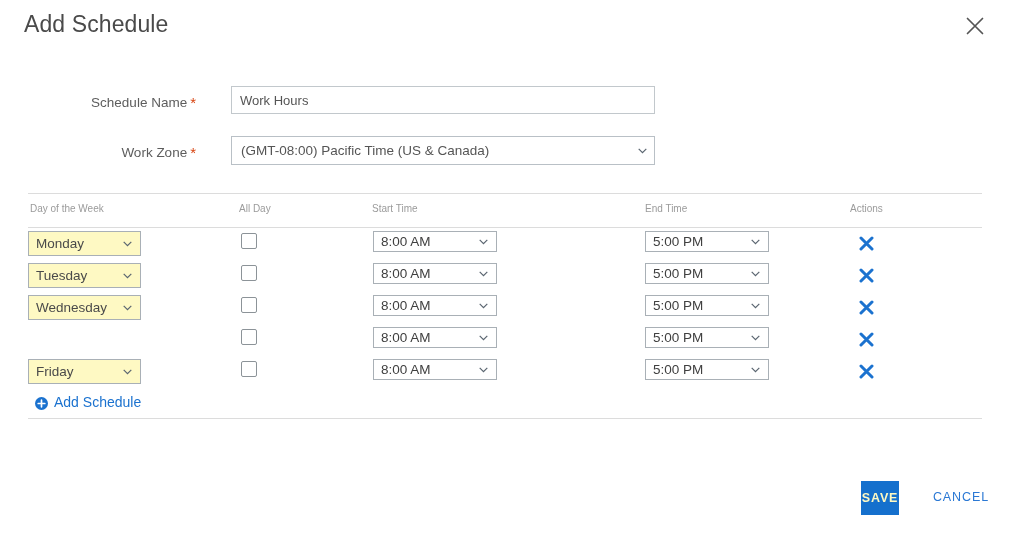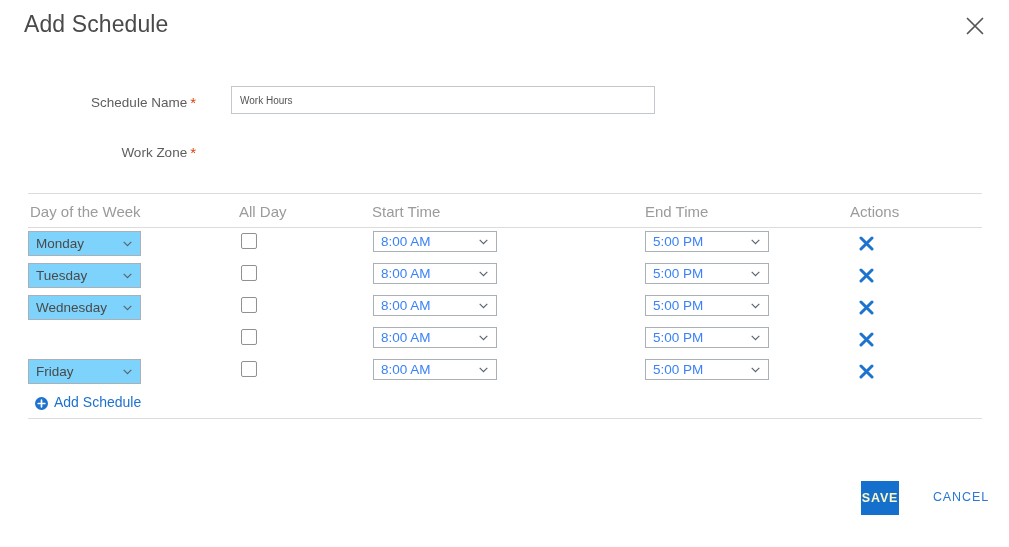--- a/index.html
+++ b/index.html
@@ -80,21 +80,21 @@
   }
   .text-input {
     position: absolute;
     left: 231px;
     top: 0;
     width: 424px;
     height: 28px;
     border: 1px solid #c2c8cc;
     background: #fff;
     font-family: "Liberation Sans", sans-serif;
-    font-size: 10px;
+    font-size: 13px;
     color: #555;
     padding: 0 8px;
     outline: none;
     border-radius: 0;
   }
   .select-wrap {
     position: absolute;
     left: 231px;
     top: 0;
     width: 424px;
@@ -136,21 +136,21 @@
     background: #dcdcdc;
     width: 100%;
   }
   .table-head {
     position: relative;
     height: 33px;
   }
   .th {
     position: absolute;
     top: 9px;
-    font-size: 15px;
+    font-size: 10px;
     color: #9b9b9b;
     font-weight: 400;
     white-space: nowrap;
   }
   .col-day   { left: 2px; }
   .col-allday{ left: 211px; }
   .col-start { left: 344px; }
   .col-end   { left: 617px; }
   .col-act   { left: 822px; }
 
@@ -158,21 +158,21 @@
     position: relative;
     height: 32px;
   }
   .day-select {
     position: absolute;
     left: 0;
     top: 3px;
     width: 113px;
     height: 25px;
     border: 1px solid #a9b0b6;
-    background: #7dd3fc;
+    background: #fef9c3;
     font-size: 13.5px;
     color: #4a4a4a;
     padding: 0 20px 0 7px;
     display: flex;
     align-items: center;
     cursor: pointer;
     white-space: nowrap;
     overflow: hidden;
   }
   .allday-check {
@@ -187,21 +187,21 @@
     cursor: pointer;
   }
   .time-select {
     position: absolute;
     top: 3px;
     width: 124px;
     height: 21px;
     border: 1px solid #a9b0b6;
     background: #fff;
     font-size: 13.5px;
-    color: #3b82f6;
+    color: #404040;
     padding: 0 20px 0 7px;
     display: flex;
     align-items: center;
     cursor: pointer;
     white-space: nowrap;
     overflow: hidden;
   }
   .start-select { left: 345px; }
   .end-select   { left: 617px; }
 
@@ -299,20 +299,28 @@
 
 <div class="form-area">
 
   <div class="form-row">
     <div class="form-label"><span>Schedule Name</span><span class="req-star">*</span></div>
     <input class="text-input" type="text" value="Work Hours" style="">
   </div>
 
   <div class="form-row">
     <div class="form-label"><span>Work Zone</span><span class="req-star">*</span></div>
+    <div class="select-wrap">
+      <div class="select-box">(GMT-08:00) Pacific Time (US &amp; Canada)</div>
+      <span class="caret">
+        <svg width="9" height="6" viewBox="0 0 9 6">
+            <path d="M0.7 0.8 L4.5 4.6 L8.3 0.8" stroke="#5a6570" stroke-width="1.2" fill="none"></path>
+          </svg>
+      </span>
+    </div>
   </div>
 
 </div>
 
 <div class="table-area">
   <div class="hrule"></div>
 
   <div class="table-head">
     <div class="th col-day">Day of the Week</div>
     <div class="th col-allday">All Day</div>

